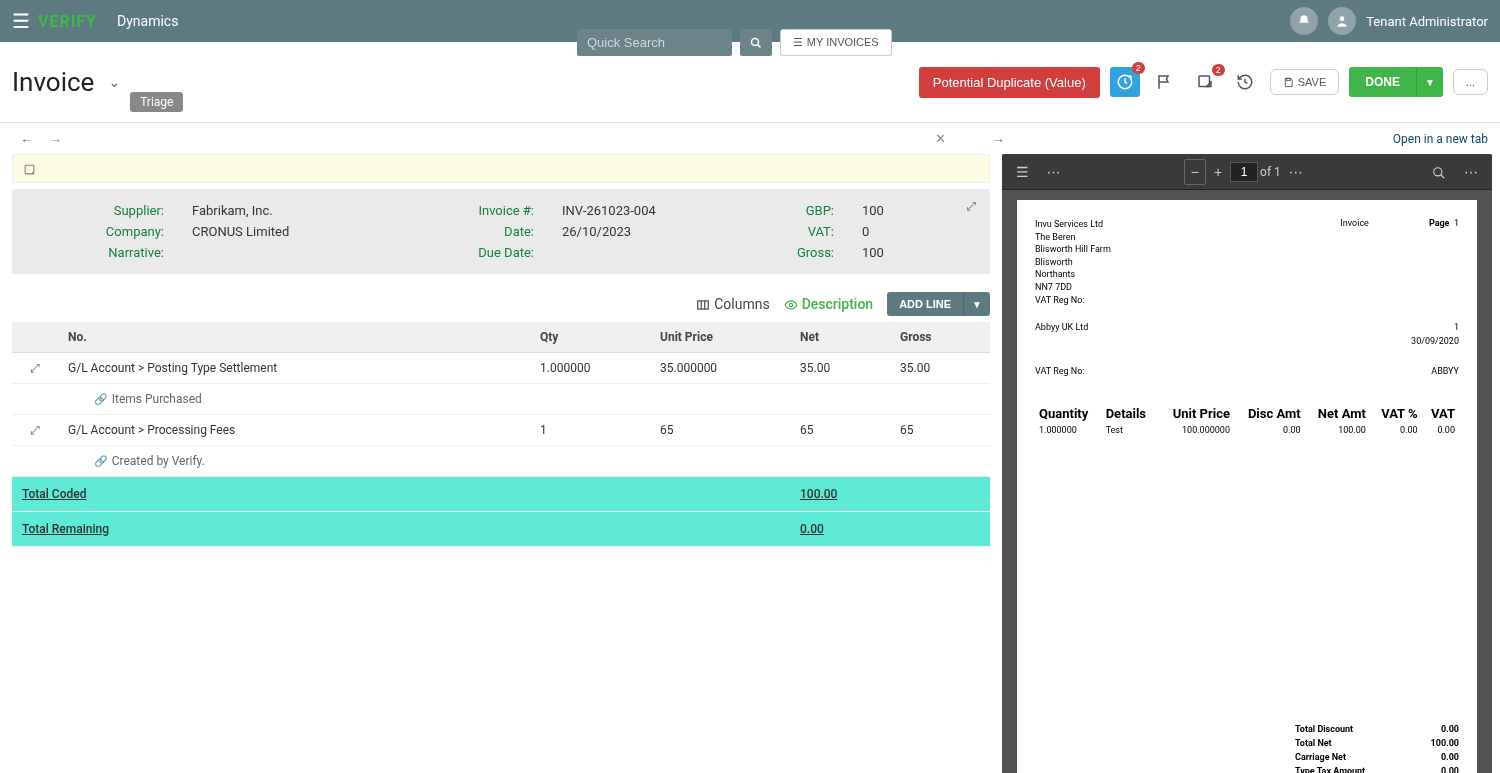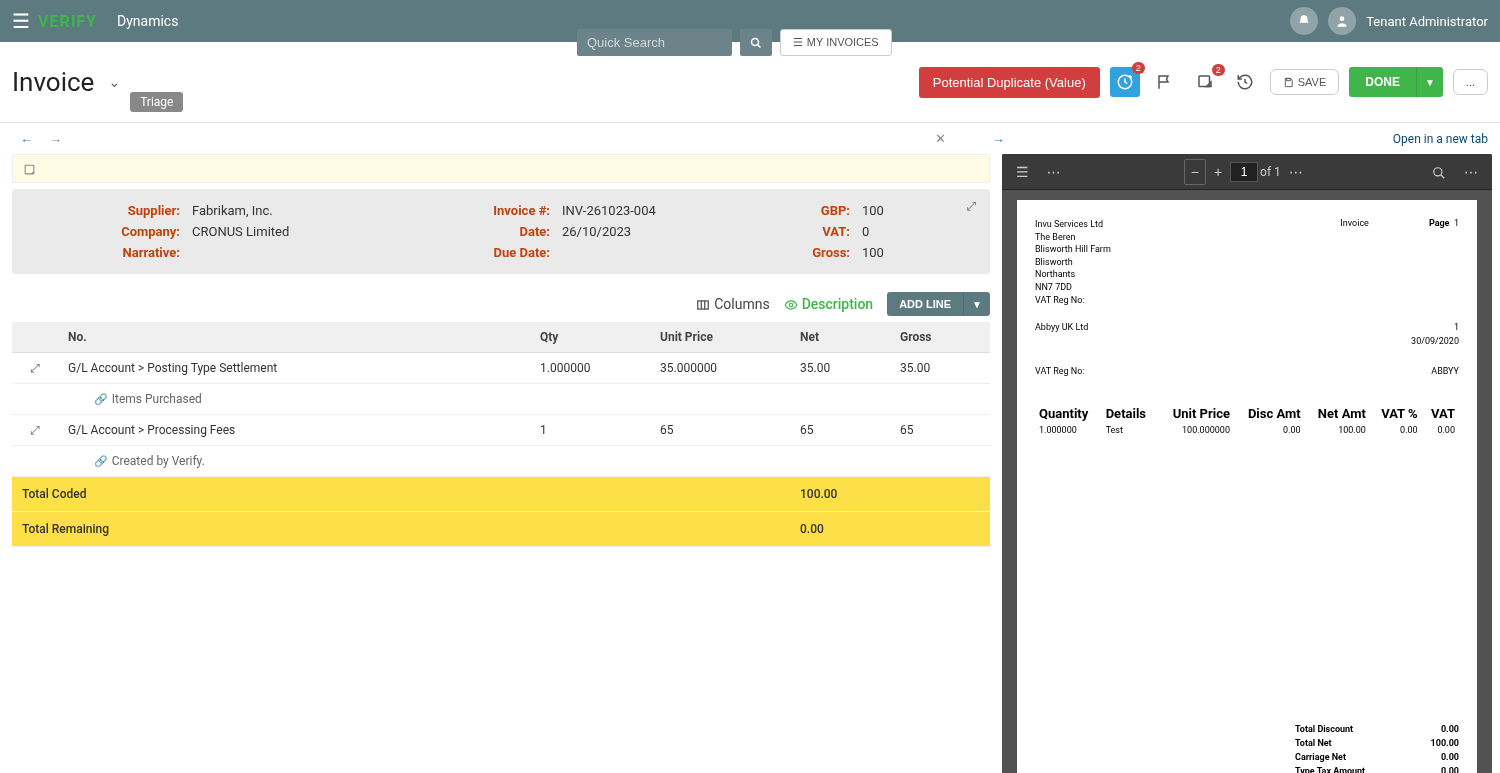--- a/index.html
+++ b/index.html
@@ -47,38 +47,38 @@
 .right-pane { width: 490px; background: #3a3a3a; display: flex; flex-direction: column; margin-right: 8px; border-radius: 2px; overflow:hidden;}
 
 
 .note-bar { background: #fffce6; border: 1px solid #eee; padding: 6px 10px; margin-bottom: 6px; border-radius: 2px;}
 .note-icon { font-size: 13px; color: #888; }
 
 
 .info-panel { background: #eaeaea; border-radius: 3px; padding: 14px 20px; margin-bottom: 18px; position: relative; }
 .expand-icon { position: absolute; top: 10px; right: 14px; color: #666; cursor: pointer; font-size: 12px; }
 .info-grid { display: grid; grid-template-columns: 160px 250px 120px 200px 100px 100px; gap: 6px 0; align-items: center; }
-.info-label { text-align: right; font-weight: bold; color: #c2410c; padding-right: 12px; font-size: 13px;}
+.info-label { text-align: right; font-weight: normal; color: #15803d; padding-right: 28px; font-size: 13px;}
 .info-value { color: #333; font-size: 13px;}
 
 
 .line-toolbar { display: flex; justify-content: flex-end; align-items: center; gap: 14px; margin-bottom: 6px; }
 .columns-btn { color: #444; cursor: pointer; font-size: 14px; display:flex; align-items:center; gap:4px;}
 .description-btn { color: #3fb54a; cursor: pointer; font-size: 14px; font-weight: 500; display:flex; align-items:center; gap:4px;}
 .add-line-btn { background: #5d7a80; color: #fff; border: none; padding: 6px 12px; border-radius: 3px 0 0 3px; font-size: 11px; font-weight: bold; cursor: pointer; }
 .add-line-caret { background: #5d7a80; color: #fff; border: none; border-left:1px solid #4f6a70; padding: 6px 8px; border-radius: 0 3px 3px 0; cursor: pointer; font-size:10px;}
 
 
 .line-table { width: 100%; border-collapse: collapse; }
 .line-table th { background: #f0f0f0; text-align: left; padding: 8px 10px; font-size: 12px; font-weight: bold; color: #444; border-bottom: 1px solid #ddd; }
 .line-table td { padding: 8px 10px; font-size: 12px; border-bottom: 1px solid #eee; }
 .line-table .expand-cell { width: 30px; text-align: center; color: #666; cursor: pointer; }
 .desc-row td { color: #666; padding-left: 36px; }
 .desc-row .link-icon { margin-right: 4px; font-size: 11px;}
-.total-row { background: #fde047; }
+.total-row { background: #5eead4; text-decoration: underline; }
 .total-row td { font-weight: 500; padding: 10px; }
 
 
 .pdf-toolbar { background: #3a3a3a; color: #ccc; height: 36px; display: flex; align-items: center; padding: 0 8px; gap: 6px; border-bottom: 1px solid #222;}
 .pdf-tool-btn { background: transparent; border: none; color: #ccc; padding: 4px 6px; cursor: pointer; font-size: 14px; border-radius:2px;}
 .pdf-tool-group { display: flex; align-items:center; gap: 2px; margin: 0 auto;}
 .pdf-page-input { width: 28px; background: #222; border: 1px solid #555; color: #fff; text-align: center; padding: 2px; font-size: 12px; }
 .pdf-of { font-size: 12px; color: #ccc; }
 .pdf-page { flex: 1; background: #525252; padding: 10px; overflow: auto; display:flex; justify-content:center;}
 .pdf-doc { background: #fff; width: 460px; min-height: 610px; padding: 18px; font-size: 9px; color: #000; position: relative; }

